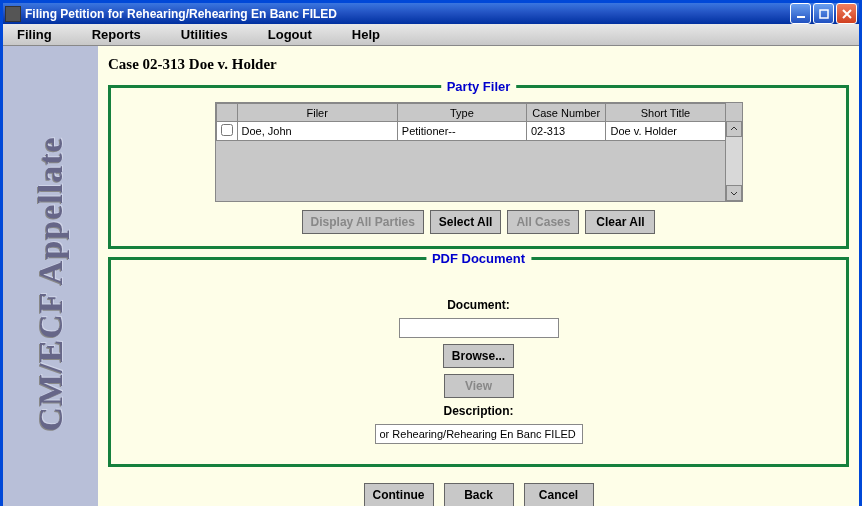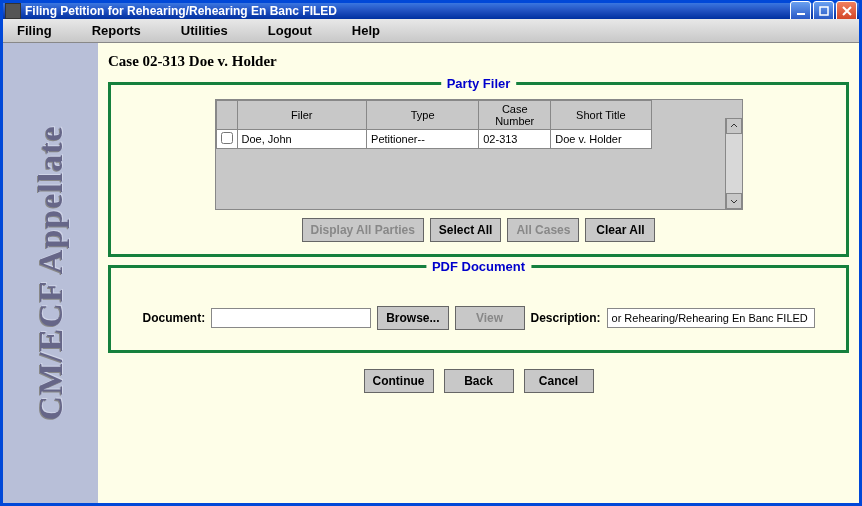--- a/index.html
+++ b/index.html
@@ -1,20 +1,20 @@
 <!DOCTYPE html>
 <html><head>
 <meta charset="utf-8">
 <style>
   * { box-sizing: border-box; margin: 0; padding: 0; }
   body { font-family: Arial, sans-serif; font-size: 12px; background: #003399; width: 862px; height: 506px; overflow: hidden; }
   
   .window { width: 862px; height: 506px; border: 3px solid #0048d8; display: flex; flex-direction: column; }
   
-  .titlebar { height: 16px; background: linear-gradient(to bottom, #3a76e0 0%, #2050c0 50%, #0030a0 100%); display: flex; align-items: center; padding: 0 2px; }
+  .titlebar { height: 40px; background: linear-gradient(to bottom, #3a76e0 0%, #2050c0 50%, #0030a0 100%); display: flex; align-items: center; padding: 0 2px; }
   .titlebar-icon { width: 16px; height: 16px; background: #555; margin-right: 4px; border: 1px solid #333; }
   .titlebar-text { color: white; font-weight: bold; font-size: 12px; flex: 1; }
   .titlebar-btns { display: flex; gap: 2px; }
   .titlebar-btn { width: 21px; height: 21px; border: 1px solid #fff; border-radius: 3px; display: flex; align-items: center; justify-content: center; cursor: pointer; }
   .btn-min, .btn-max { background: linear-gradient(to bottom, #6aa0f0, #2050c0); }
   .btn-close { background: linear-gradient(to bottom, #f08060, #d04020); }
   .titlebar-btn svg { width: 12px; height: 12px; }
   
   .menubar { height: 24px; background: linear-gradient(to bottom, #e8e8e8, #c8c8c8); border-bottom: 1px solid #888; display: flex; align-items: center; padding: 0 4px; gap: 20px; }
   .menu-item { padding: 3px 10px; font-weight: bold; font-size: 13px; cursor: pointer; }
@@ -25,39 +25,39 @@
   .sidebar-text { transform: rotate(-90deg); font-size: 34px; font-family: "Times New Roman", serif; font-weight: bold; color: #666688; white-space: nowrap; letter-spacing: 1px; text-shadow: 1px 1px 0 #d0d5e8, -1px -1px 0 #888; }
   
   .main { flex: 1; padding: 6px 10px; display: flex; flex-direction: column; gap: 8px; }
   
   .case-title { font-size: 15px; font-weight: bold; font-family: "Times New Roman", serif; padding: 4px 0; }
   
   .fieldset { border: 3px solid #15803d; padding: 10px 12px 12px 12px; position: relative; }
   .fieldset-legend { position: absolute; top: -9px; left: 50%; transform: translateX(-50%); background: #fefee8; padding: 0 6px; color: #0000cc; font-weight: bold; font-size: 13px; }
   
   .table-wrap { margin: 4px auto 8px auto; width: 528px; border: 1px solid #888; background: #c8c8c8; position: relative; }
-  .grid { width: 436px; border-collapse: collapse; font-size: 11px; background: white; }
+  .grid { width: 510px; border-collapse: collapse; font-size: 11px; background: white; }
   .grid th { background: #c8c8c8; border: 1px solid #888; padding: 2px 4px; font-weight: normal; text-align: center; height: 18px; }
   .grid td { border: 1px solid #888; padding: 2px 4px; background: white; height: 18px; }
   .grid .chk-col { width: 18px; text-align: center; }
   .grid .filer-col { width: 162px; }
   .grid .type-col { width: 130px; }
   .grid .case-col { width: 80px; }
   .grid .title-col { width: 120px; }
   .grid-body-space { height: 60px; background: #c8c8c8; width: 510px; }
   .scrollbar-v { position: absolute; right: 0; top: 18px; bottom: 0; width: 17px; background: #d8d8d8; border-left: 1px solid #888; }
   .scroll-btn { width: 16px; height: 16px; background: #c8c8c8; border: 1px solid #888; display: flex; align-items: center; justify-content: center; position: absolute; }
   .scroll-up { top: 0; }
   .scroll-down { bottom: 0; }
   
   .btn-row { display: flex; justify-content: center; gap: 6px; }
   .btn { background: #c8c8c8; border: 1px solid #666; padding: 4px 8px; font-size: 12px; font-weight: bold; cursor: pointer; min-width: 70px; font-family: Arial, sans-serif; }
   .btn.disabled { color: #888; cursor: default; }
   
-  .doc-row { display: flex; align-items: center; gap: 6px; margin: 28px 0 8px 0; justify-content: center; }
+  .doc-row { display: flex; align-items: center; gap: 6px; margin: 28px 0 8px 0; justify-content: space-between; flex-direction: column; }
   .doc-row label { font-weight: bold; font-size: 12px; }
   .text-input { border: 1px solid #888; padding: 2px 4px; font-size: 11px; height: 20px; background: white; font-family: Arial, sans-serif; }
   .doc-input { width: 160px; }
   .desc-input { width: 208px; }
   
   .add-row { display: flex; justify-content: center; margin-top: 8px; margin-bottom: 36px; }
   
   .footer-btns { display: flex; justify-content: center; gap: 10px; padding: 8px 0; }
   
   input[type="checkbox"] { width: 12px; height: 12px; }

